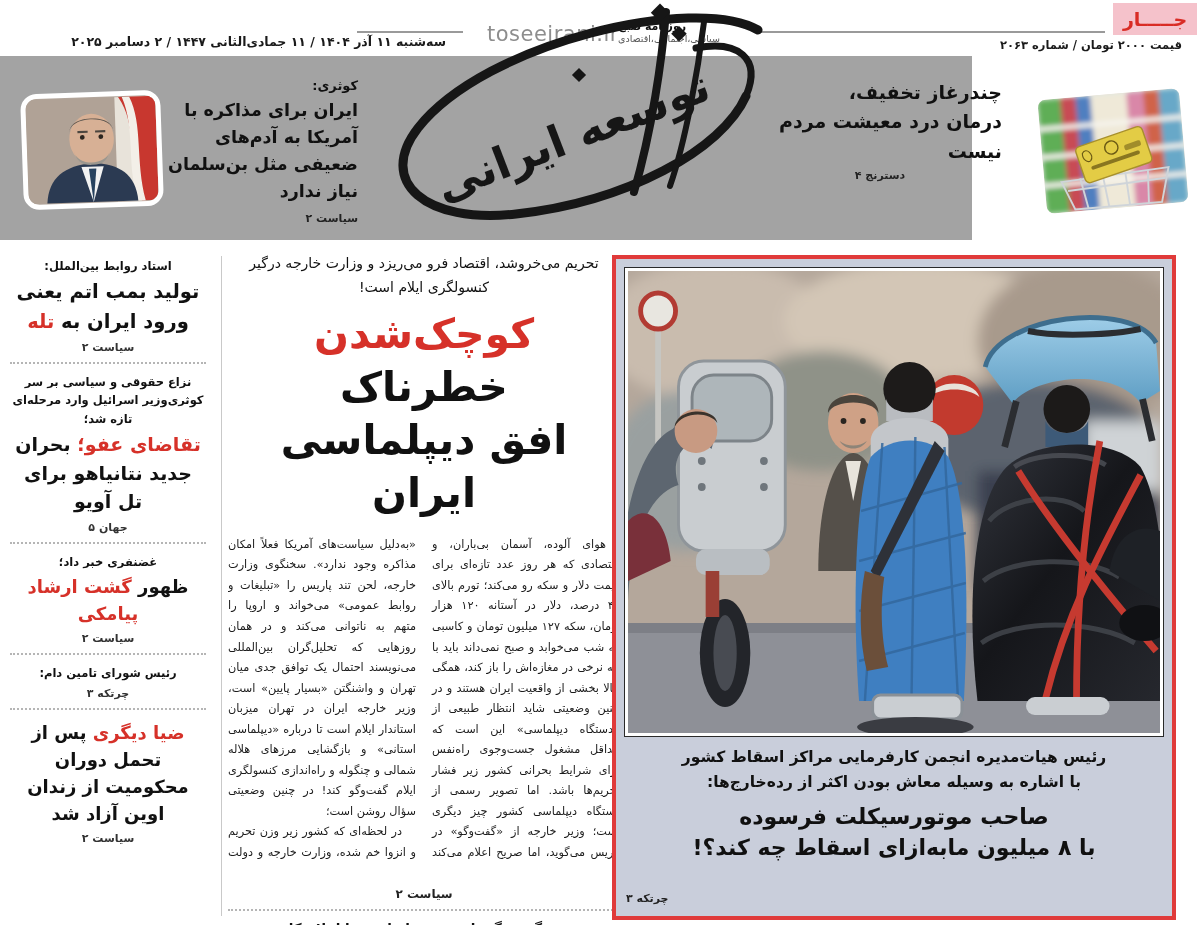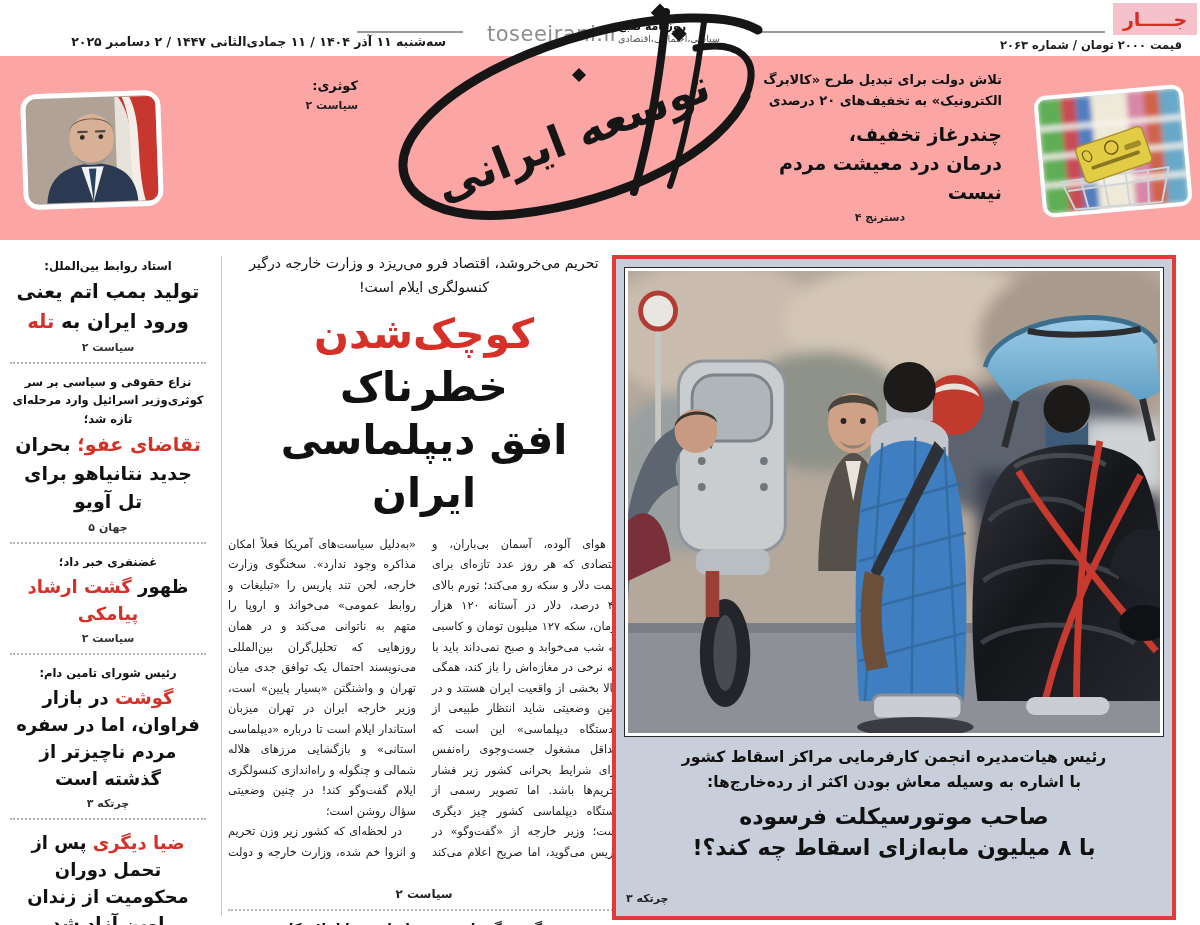--- a/index.html
+++ b/index.html
@@ -19,21 +19,21 @@
   .tagline { position:absolute; top:20px; left:618px; width:120px; text-align:left; direction:rtl; }
   .tagline .t1 { font-size:11px; font-weight:bold; color:#111; display:block; }
   .tagline .t2 { font-size:9.5px; color:#555; display:block; }
   .jar-logo { position:absolute; top:3px; left:1113px; width:84px; height:32px; background:#f5c2cb;
               color:#d92c25; font-size:19px; font-weight:bold; text-align:center; line-height:32px;
               letter-spacing:-1px; }
   .priceline { position:absolute; top:38px; left:1000px; width:196px; text-align:left; direction:rtl;
                font-size:11.5px; font-weight:bold; color:#1a1a1a; }
 
   
-  .banner { position:absolute; top:56px; left:0; width:1200px; height:184px; background:#fca5a5; z-index:1; }
+  .banner { position:absolute; top:56px; left:0; width:972px; height:184px; background:#a3a3a3; z-index:1; }
 
   .portrait { position:absolute; top:36px; left:22px; width:140px; height:116px; border:5px solid #fff;
               border-radius:16px; overflow:hidden; transform:rotate(-2deg); background:#b3a79d; }
   .portrait svg { display:block; width:100%; height:100%; }
 
   .kowsari { position:absolute; top:22px; left:150px; width:208px; text-align:right; color:#111; }
   .kowsari .kicker { font-size:13px; font-weight:bold; margin-bottom:4px; }
   .kowsari .hl { font-size:17.5px; font-weight:900; line-height:1.55; }
   .kowsari .tag { font-size:11px; font-weight:bold; margin-top:6px; color:#222; }
 
@@ -122,25 +122,25 @@
         <path d="M50,56 C54,74 86,74 90,56 C86,68 82,72 70,72 C58,72 54,68 50,56 Z" fill="#9a968e"></path>
         <circle cx="60" cy="42" r="2.6" fill="#2c2620"></circle>
         <circle cx="80" cy="42" r="2.6" fill="#2c2620"></circle>
         <rect x="55" y="35" width="11" height="2.4" fill="#4c463f"></rect>
         <rect x="74" y="35" width="11" height="2.4" fill="#4c463f"></rect>
       </svg>
     </div>
 
     <div class="kowsari">
       <div class="kicker">کوثری:</div>
+      <div class="hl">ایران برای مذاکره با آمریکا به آدم‌های ضعیفی مثل بن‌سلمان نیاز ندارد</div>
       <div class="tag">سیاست ۲</div>
     </div>
 
     <div class="kalabarg">
-      <div class="kicker">تلاش دولت برای تبدیل طرح «کالابرگ الکترونیک» به تخفیف‌های ۲۰ درصدی</div>
       <div class="hl">
         <span>چندرغاز تخفیف،</span><br>
         <span>درمان درد معیشت مردم نیست</span>
       </div>
       <div class="tag">دسترنج ۴</div>
     </div>
 
     <div class="market">
       <svg viewBox="0 0 150 120">
         <defs>
@@ -220,21 +220,20 @@
 
       <div class="sb-item">
         <div class="kicker">غضنفری خبر داد؛</div>
         <div class="hl"><span>ظهور </span><span class="red">گشت ارشاد پیامکی</span></div>
         <div class="tag">سیاست ۲</div>
       </div>
       <div class="dots"></div>
 
       <div class="sb-item">
         <div class="kicker">رئیس شورای تامین دام:</div>
-        <div class="hl"><span class="red">گوشت</span><span> در بازار فراوان، اما در سفره مردم ناچیزتر از گذشته است</span></div>
         <div class="tag">چرتکه ۳</div>
       </div>
       <div class="dots"></div>
 
       <div class="sb-item">
         <div class="hl"><span class="red">ضیا دیگری</span><span> پس از تحمل دوران محکومیت از زندان اوین آزاد شد</span></div>
         <div class="tag">سیاست ۲</div>
       </div>
 
     </aside>

